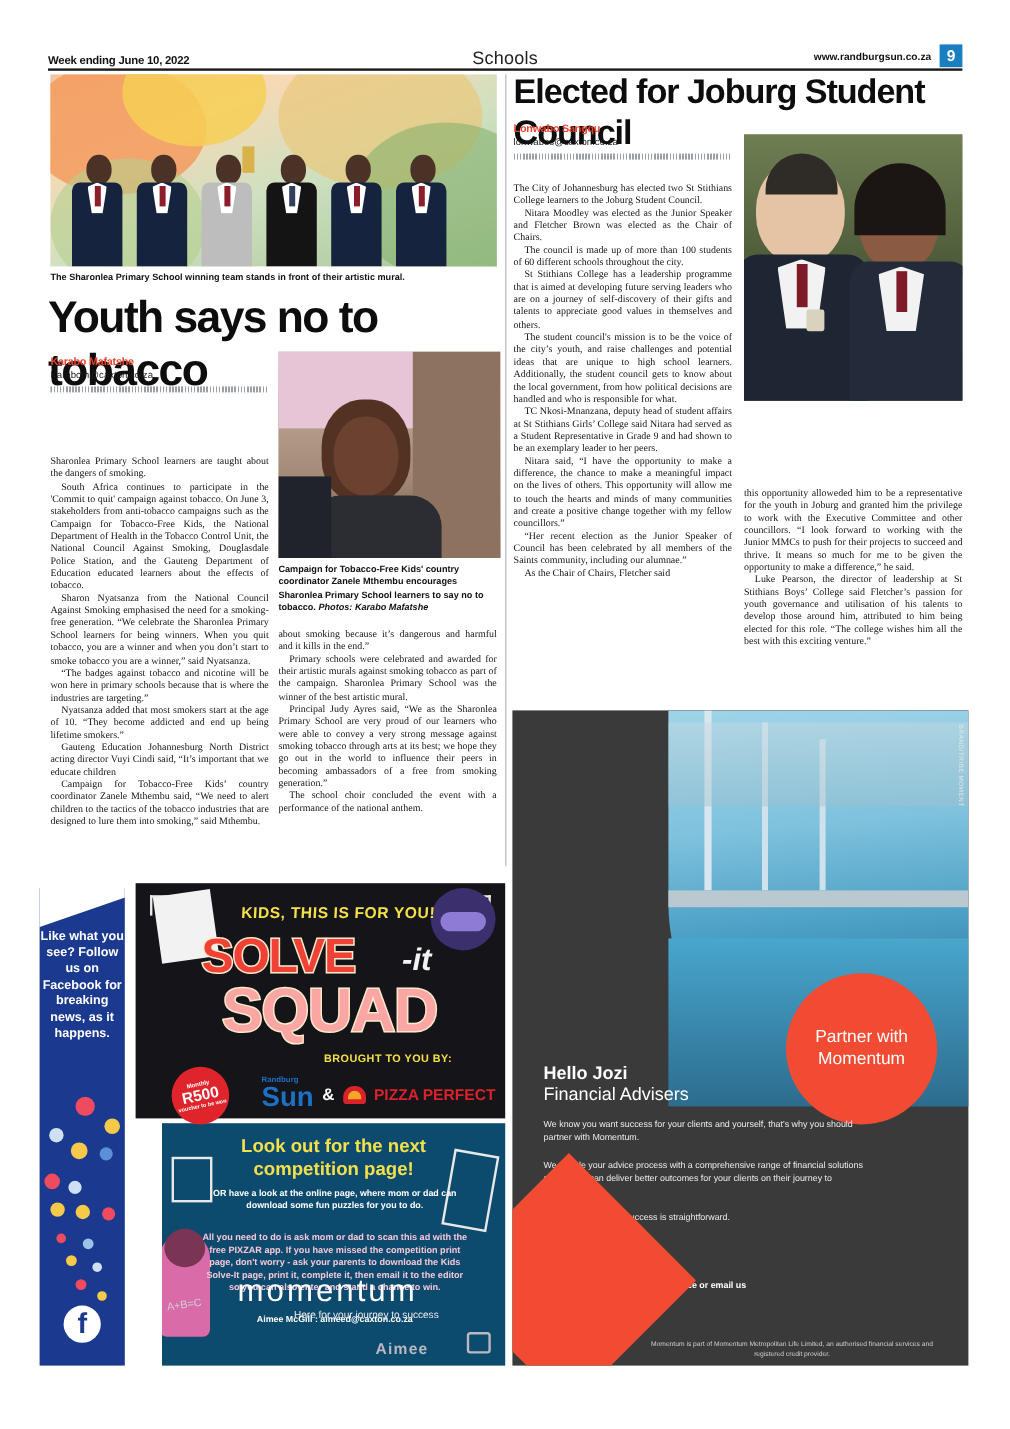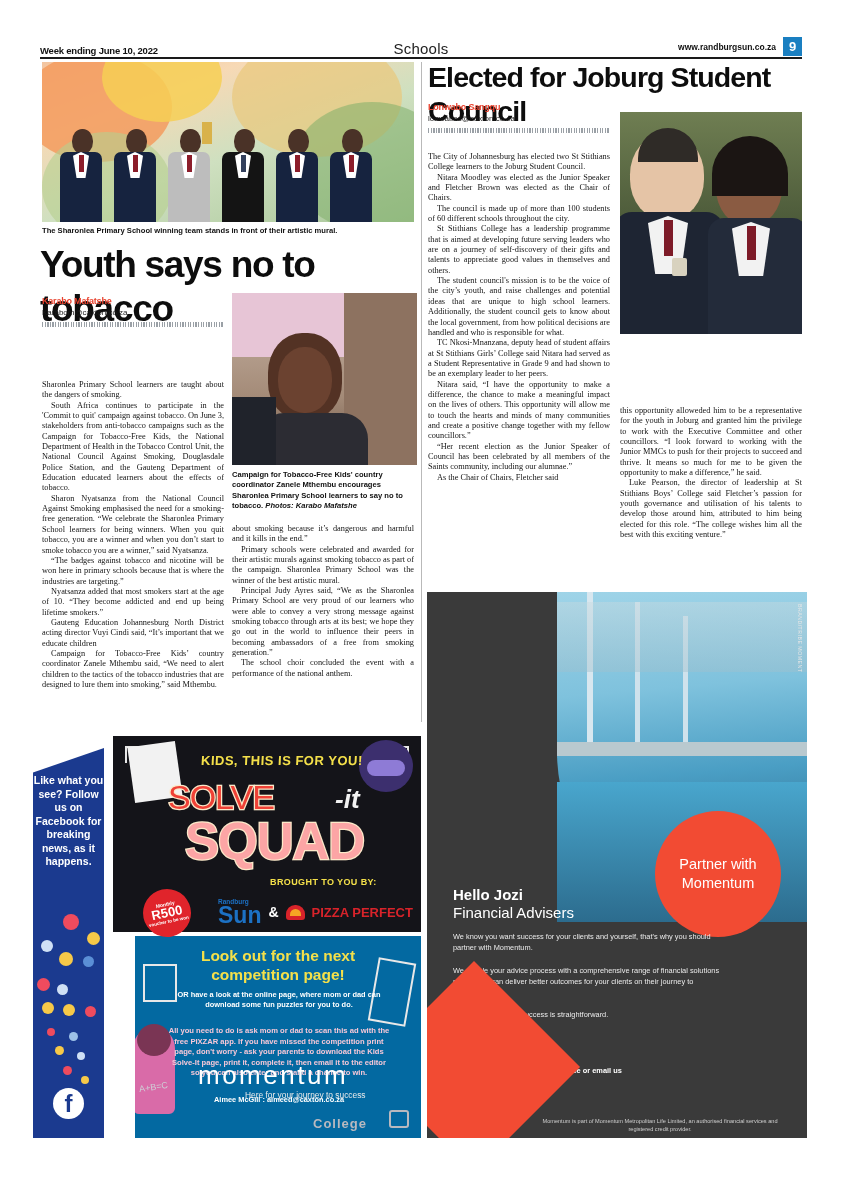--- a/index.html
+++ b/index.html
@@ -101,21 +101,21 @@
     background:#fff;display:flex;align-items:center;justify-content:center;
     color:#1b3a8f;font-family:"Liberation Sans",sans-serif;font-weight:bold;font-size:24px;line-height:1;}
 
   
   #ad-solve { position:absolute; left:113px; top:736px; width:308px; height:196px;
      background:#141419; overflow:hidden; }
   .corner-mark{position:absolute;width:15px;height:15px;border:2px solid #e8e8e8;}
   #solve-kicker{position:absolute;left:88px;top:17px;font-family:"Liberation Sans",sans-serif;
      font-weight:bold;font-size:13px;color:#f4e04a;letter-spacing:0.5px;transform:skewX(-3deg);}
   #solve-word{position:absolute;left:55px;top:35px;font-family:"Liberation Sans",sans-serif;
-     font-weight:normal;font-size:34px;color:#ef4136;letter-spacing:-1px;
+     font-weight:bold;font-size:40px;color:#ef4136;letter-spacing:-1px;
      -webkit-text-stroke:2.5px #fbe9c9;paint-order:stroke fill;line-height:52px;}
   #solve-it{position:absolute;left:222px;top:48px;font-family:"Liberation Sans",sans-serif;
      font-weight:bold;font-size:26px;color:#f2f2f2;font-style:italic;}
   #squad-word{position:absolute;left:72px;top:80px;font-family:"Liberation Sans",sans-serif;
      font-weight:bold;font-size:51px;color:#fca5a5;letter-spacing:-1px;
      -webkit-text-stroke:2.5px #fbe9c9;paint-order:stroke fill;line-height:52px;}
   #solve-brought{position:absolute;left:157px;top:141px;font-family:"Liberation Sans",sans-serif;
      font-weight:bold;font-size:9px;color:#f4e04a;letter-spacing:0.4px;}
   #solve-logos{position:absolute;left:105px;top:160px;width:200px;height:32px;
      display:flex;align-items:center;gap:7px;}
@@ -131,21 +131,21 @@
   #voucher-badge{position:absolute;left:143px;top:889px;width:48px;height:48px;border-radius:50%;
      background:#e0242b;color:#fff;font-family:"Liberation Sans",sans-serif;font-weight:bold;
      display:flex;flex-direction:column;align-items:center;justify-content:center;
      transform:rotate(-12deg);line-height:8px;z-index:4;}
   #voucher-badge .s{font-size:5px;}
   #voucher-badge .b{font-size:13px;margin:1px 0;}
   #voucher-badge .t{font-size:4.6px;text-align:center;}
 
   
   #ad-comp { position:absolute; left:135px; top:936px; width:286px; height:202px;
-     background:#0369a1; overflow:hidden; }
+     background:#0c4a6e; overflow:hidden; }
   #comp-head{position:absolute;left:36px;top:10px;width:214px;text-align:center;
      font-family:"Liberation Sans",sans-serif;font-weight:bold;font-size:15.5px;
      line-height:19px;color:#f4e04a;}
   #comp-sub{position:absolute;left:38px;top:54px;width:212px;text-align:center;
      font-family:"Liberation Sans",sans-serif;font-weight:bold;font-size:7.4px;
      line-height:10px;color:#ffffff;}
   #comp-body{position:absolute;left:33px;top:90px;width:222px;text-align:center;
      font-family:"Liberation Sans",sans-serif;font-weight:bold;font-size:7.6px;
      line-height:10.5px;color:#f6c8d8;}
   #comp-mail{position:absolute;left:33px;top:159px;width:222px;text-align:center;
@@ -376,21 +376,21 @@
   <div id="ad-comp">
     <div style="position:absolute;left:8px;top:28px;width:30px;height:34px;border:2px solid #e8e8e8;"></div>
     <div style="position:absolute;right:10px;top:24px;width:34px;height:60px;border:2px solid #e8e8e8;transform:rotate(10deg);"></div>
     <div class="char" style="left:-2px;top:92px;width:42px;height:86px;background:#d96ba8;border-radius:20px 20px 6px 6px;"></div>
     <div class="char" style="left:2px;top:88px;width:34px;height:32px;border-radius:50%;background:#7a3554;"></div>
     <div id="comp-head">Look out for the next competition page!</div>
     <div id="comp-sub">OR have a look at the online page, where mom or dad can download some fun puzzles for you to do.</div>
     <div id="comp-body">All you need to do is ask mom or dad to scan this ad with the free PIXZAR app. If you have missed the competition print page, don't worry - ask your parents to download the Kids Solve-It page, print it, complete it, then email it to the editor so you can also enter and stand a chance to win.</div>
     <div id="comp-mail">Aimee McGill : aimeed@caxton.co.za</div>
     <div style="position:absolute;left:4px;top:146px;font-family:'Liberation Sans',sans-serif;font-size:9px;color:#cfcfd6;transform:rotate(-8deg);">A+B=C</div>
-    <div id="pixzar">College</div>
+    <div id="pixzar">Aimee</div>
     <div style="position:absolute;right:12px;bottom:10px;width:16px;height:14px;border:2px solid #b9b9bf;border-radius:3px;"></div>
   </div>
 
   <div id="ad-mom">
     <div id="mom-photo">
       <div style="position:absolute;left:30px;top:0;width:6px;height:150px;background:#d8e7ef;"></div>
       <div style="position:absolute;left:78px;top:10px;width:5px;height:140px;background:#cfe2ec;"></div>
       <div style="position:absolute;left:126px;top:24px;width:5px;height:126px;background:#cfe2ec;"></div>
       <div style="position:absolute;left:0;top:150px;width:250px;height:14px;background:#b9c9cf;"></div>
       <div style="position:absolute;left:0;top:10px;width:250px;height:70px;background:linear-gradient(180deg,#c6d9df 0%,#9fc0cd 100%);opacity:.45;"></div>

